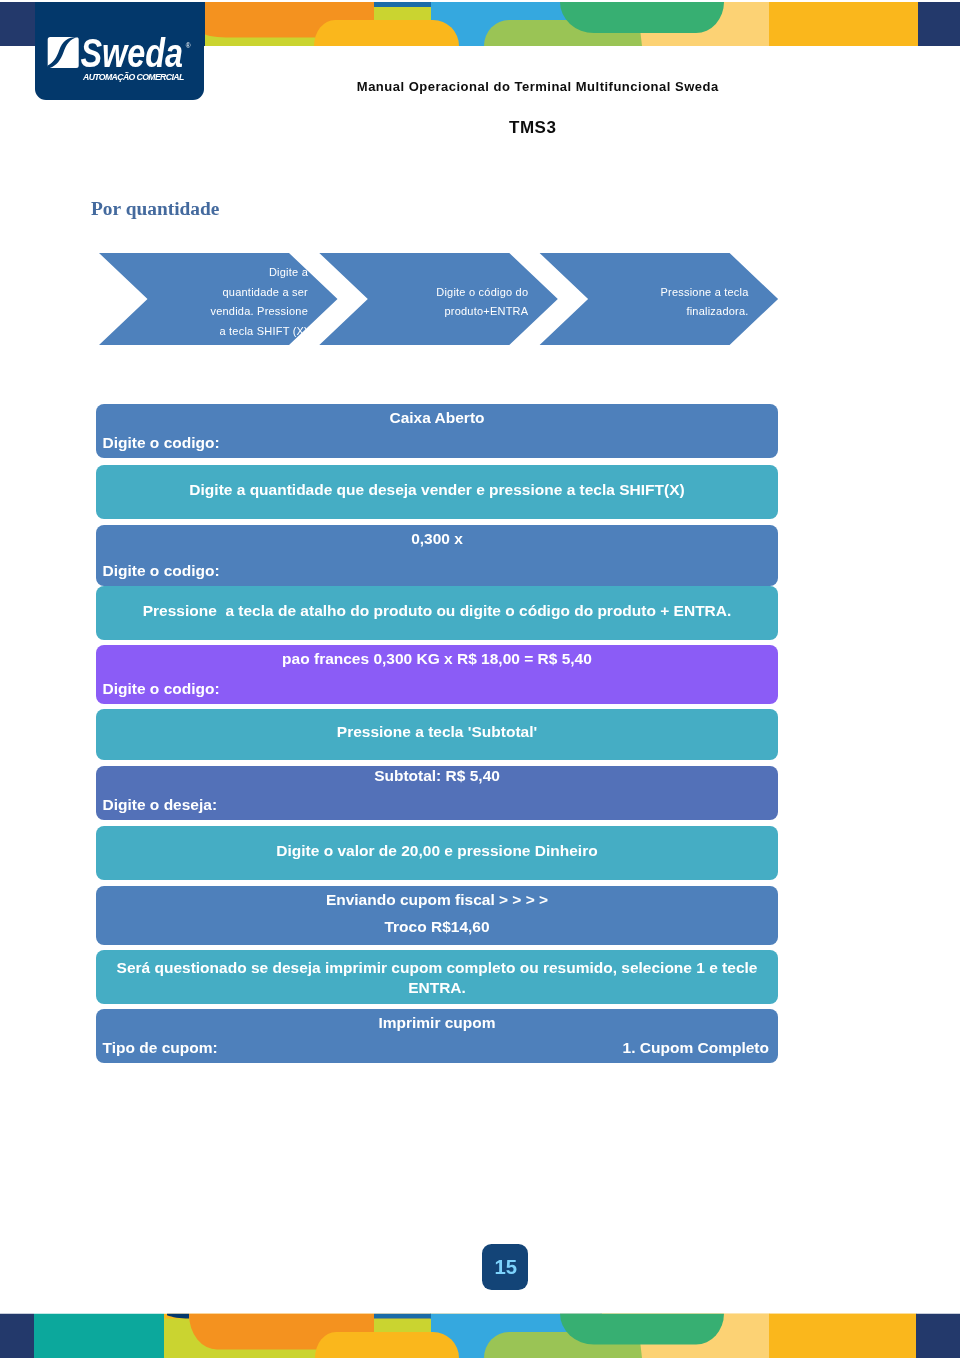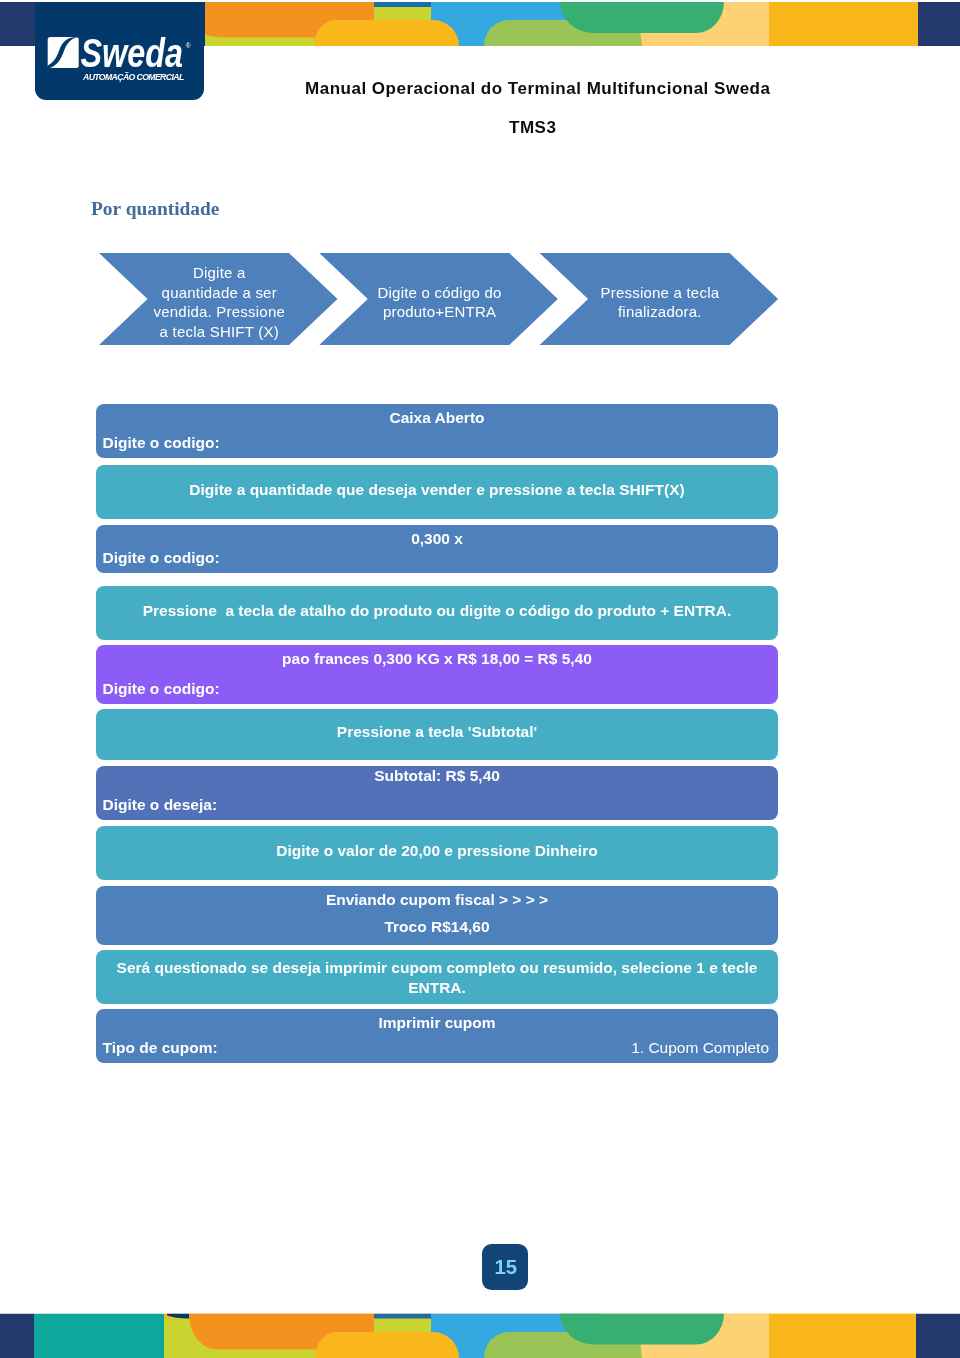--- a/index.html
+++ b/index.html
@@ -13,45 +13,45 @@
   .banner-top{top:0;height:48px;}
   .banner-bot{bottom:0;height:46px;}
 
   
   .logo-box{position:absolute;left:34.5px;top:2px;width:169px;height:98px;
             background:#03386B;border-radius:0 0 11px 11px;z-index:5;}
   .logo-inner{position:absolute;left:0;top:0;width:169px;height:98px;}
 
   
   .hdr-title{position:absolute;left:115px;top:79px;width:845px;text-align:center;
-             font-family:"Liberation Sans",sans-serif;font-weight:bold;font-size:17px;
+             font-family:"Liberation Sans",sans-serif;font-weight:bold;font-size:13px;
              letter-spacing:0.5px;text-indent:0.5px;color:#0d0d0d;}
   .hdr-sub{position:absolute;left:110px;top:118px;width:845px;text-align:center;
            font-family:"Liberation Sans",sans-serif;font-weight:bold;font-size:17px;
            letter-spacing:0.5px;text-indent:0.5px;color:#0d0d0d;}
 
   
   .sec-head{position:absolute;left:91px;top:198px;
             font-family:"Liberation Serif",serif;font-weight:bold;font-size:19.4px;
             color:#446A9E;}
 
   
   .flow{position:absolute;left:99px;top:253px;width:680px;height:92px;}
   .flow svg{position:absolute;left:0;top:0;}
-  .flow-lbl{position:absolute;text-align:center;color:#ffffff;
-            font-family:"Liberation Sans",sans-serif;font-size:15px;line-height:19.8px;letter-spacing:0.22px;}
+  .flow-lbl{position:absolute;text-align:right;color:#ffffff;
+            font-family:"Liberation Sans",sans-serif;font-size:11px;line-height:19.8px;letter-spacing:0.22px;}
 
   
   .screens{position:absolute;left:0;top:0;width:960px;height:1358px;}
   .scr{position:absolute;left:96px;width:682px;border-radius:8px;box-sizing:border-box;
        color:#ffffff;font-weight:bold;
        font-family:"Liberation Sans",sans-serif;font-size:15.5px;line-height:19.5px;}
   .scr .ctr{position:absolute;left:14px;right:14px;text-align:center;white-space:pre-wrap;}
   .scr .lft{position:absolute;left:6.5px;bottom:6px;}
-  .scr .rgt{position:absolute;right:9px;bottom:6px;font-weight:normal;margin-top:36px;}
+  .scr .rgt{position:absolute;right:9px;bottom:6px;font-weight:bold;margin-top:36px;}
 
   
   .pagenum{position:absolute;left:482px;top:1244px;
            width:45.5px;height:46px;border-radius:9.5px;background:#134477;
            color:#7dd3fc;font-family:"Liberation Sans",sans-serif;font-weight:bold;
            font-size:20.3px;display:flex;align-items:center;justify-content:center;
            padding-left:2px;box-sizing:border-box;}
 </style>
 </head>
 <body>
@@ -126,21 +126,21 @@
     </div>
 
   <div class="screens" id="screens">
       <div class="scr scr-dark" style="background: rgb(78, 128, 187); top: 404px; height: 54px; padding-left: 6px;">
         <div class="ctr" style="top:4px">Caixa Aberto</div>
         <div class="lft">Digite o codigo:</div>
       </div>
       <div class="scr scr-light" style="background: rgb(69, 173, 196); top: 465px; height: 54px;">
         <div class="ctr" style="top:15px">Digite a quantidade que deseja vender e pressione a tecla SHIFT(X)</div>
       </div>
-      <div class="scr scr-dark" style="background: rgb(78, 128, 187); top: 525px; height: 48px;">
+      <div class="scr scr-dark" style="background: rgb(78, 128, 187); top: 525px; height: 61px;">
         <div class="ctr" style="top:4px">0,300 x</div>
         <div class="lft">Digite o codigo:</div>
       </div>
       <div class="scr scr-light" style="background: rgb(69, 173, 196); top: 586px; height: 54px;">
         <div class="ctr" style="top:15px">Pressione  a tecla de atalho do produto ou digite o código do produto + ENTRA.</div>
       </div>
       <div class="scr scr-dark" style="background: #8b5cf6; top: 645px; height: 59px;">
         <div class="ctr" style="top:4px">pao frances 0,300 KG x R$ 18,00 = R$ 5,40</div>
         <div class="lft">Digite o codigo:</div>
       </div>

